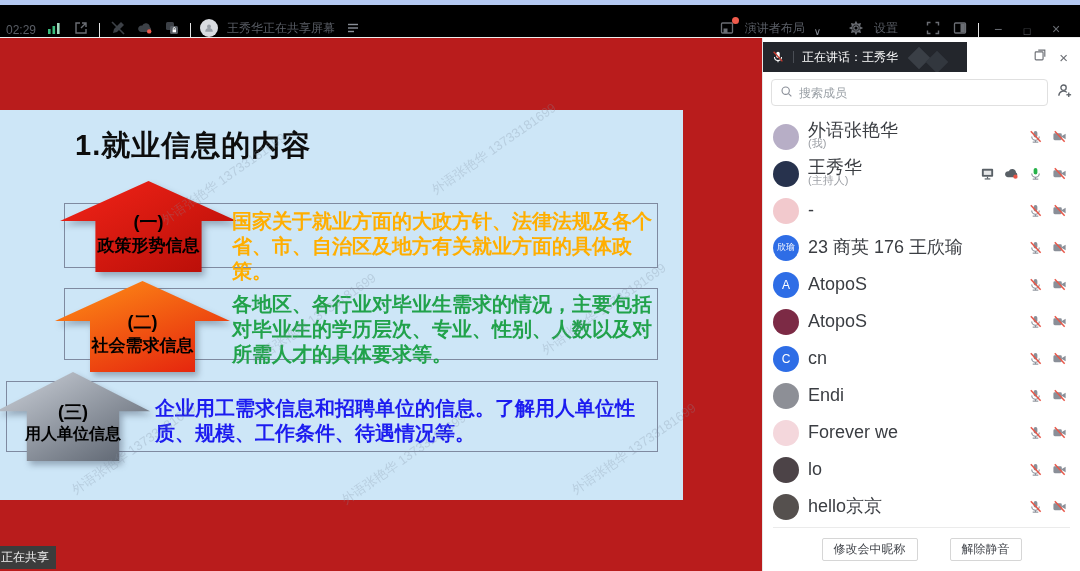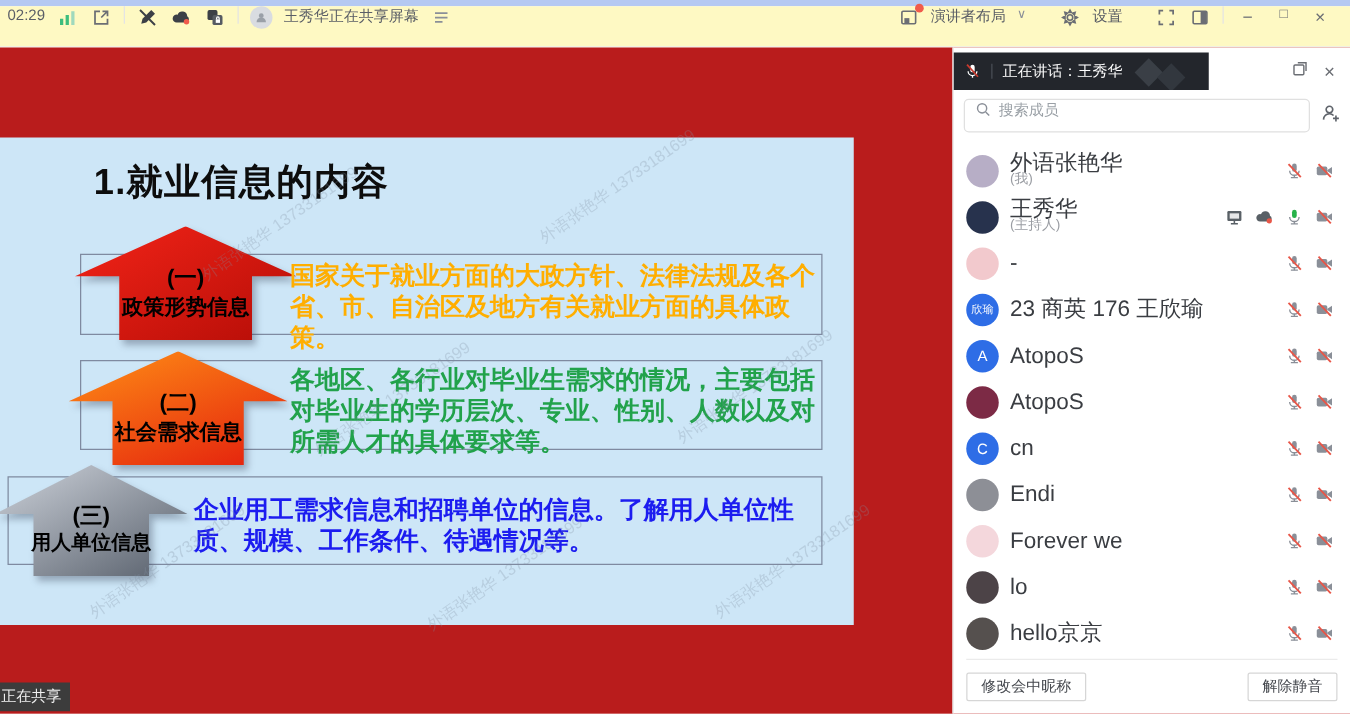--- a/index.html
+++ b/index.html
@@ -2,22 +2,22 @@
 <html><head>
 <meta charset="utf-8">
 <style>
   * { margin:0; padding:0; box-sizing:border-box; }
   html,body { width:1080px; height:571px; }
   body { position:relative; overflow:hidden; background:#fff;
          font-family:"Liberation Sans", sans-serif; }
 
   
   .top-strip { position:absolute; left:0; top:0; width:1080px; height:5px; background:#b5c9f2; }
-  .toolbar { position:absolute; left:0; top:5px; width:1080px; height:33px; background:#fef9c3;
-             border-bottom:1px solid #ededed; display:flex; align-items:flex-start; padding:0 14px 0 6px; gap:9px; }
+  .toolbar { position:absolute; left:0; top:5px; width:1080px; height:33px; background:#000000;
+             border-bottom:1px solid #ededed; display:flex; align-items:flex-end; padding:0 14px 0 6px; gap:9px; }
   .toolbar .txt { font-size:12px; color:#5a5e66; white-space:nowrap; }
   .tb-sep { width:1px; height:14px; background:#e4e4e4; }
   .tb-icon { width:18px; height:18px; display:flex; align-items:center; justify-content:center; position:relative; }
   .tb-icon svg { width:16px; height:16px; }
   .spacer { flex:1; }
   .tb-avatar { width:18px; height:18px; border-radius:50%; background:#d9dce1; display:flex; align-items:center; justify-content:center; }
   .red-dot { position:absolute; top:-2px; right:-3px; width:7px; height:7px; border-radius:50%; background:#f05b4c; }
   .win-btn { font-size:14px; color:#6b6e74; width:20px; text-align:center; }
 
   
@@ -45,38 +45,38 @@
   .speak-bar { position:absolute; left:0; top:4px; width:204px; height:30px; background:#23262c;
            color:#fff; display:flex; align-items:center; gap:8px; padding:0 8px; font-size:12px; overflow:hidden; }
   .speak-bar .vline { width:1px; height:12px; background:#4a4e55; }
   .diamond { position:absolute; width:16px; height:16px; transform:rotate(45deg); background:#3a3f46; }
   .panel-topicons { position:absolute; right:12px; top:10px; display:flex; gap:12px; align-items:center; }
   .panel-topicons svg { width:14px; height:14px; }
   .close-x { font-size:15px; color:#6b6e74; }
 
   .search-row { position:absolute; left:8px; top:41px; width:302px; display:flex; align-items:center; gap:8px; }
   .search-box { flex:1; height:27px; border:1px solid #e0e0e0; border-radius:4px; background:#fff;
-        display:flex; align-items:flex-start; padding:1px 8px; gap:6px; }
+        display:flex; align-items:center; padding:1px 8px; gap:6px; }
   .search-box input { border:none; outline:none; flex:1; font-size:12px; color:#333;
         font-family:"Liberation Sans",sans-serif; background:transparent; }
   .search-box input::placeholder { color:#9aa0a6; }
 
   .member-list { position:absolute; left:0; top:80px; width:318px; height:409px; overflow:hidden; }
   .member-row { height:37px; display:flex; align-items:center; padding:0 14px 0 10px; gap:9px; }
   .m-avatar { width:26px; height:26px; border-radius:50%; flex:none; display:flex; align-items:center;
         justify-content:center; color:#fff; font-size:11px; overflow:hidden; }
   .m-names { display:flex; flex-direction:column; line-height:13px; }
   .m-name { font-size:18px; color:#3a3d42; }
   .m-sub { font-size:11px; color:#9a9da3; }
   .m-icons { margin-left:auto; display:flex; gap:9px; align-items:center; }
   .m-icons .icon { width:15px; height:15px; }
   .m-icons svg { width:15px; height:15px; }
 
   .panel-footer { position:absolute; left:10px; right:10px; top:489px; height:44px;
-        border-top:1px solid #ebebeb; display:flex; align-items:center; justify-content:space-between; gap:32px; }
+        border-top:1px solid #ebebeb; display:flex; align-items:center; justify-content:center; gap:32px; }
   .pf-btn { height:23px; padding:0 11px; border:1px solid #d6d6d6; border-radius:2px; background:#fff;
         font-size:12px; color:#45484e; display:flex; align-items:center; }
 </style>
 </head>
 <body>
 
 <div class="top-strip"></div>
 
 <div class="toolbar">
   <span class="txt">02:29</span>

